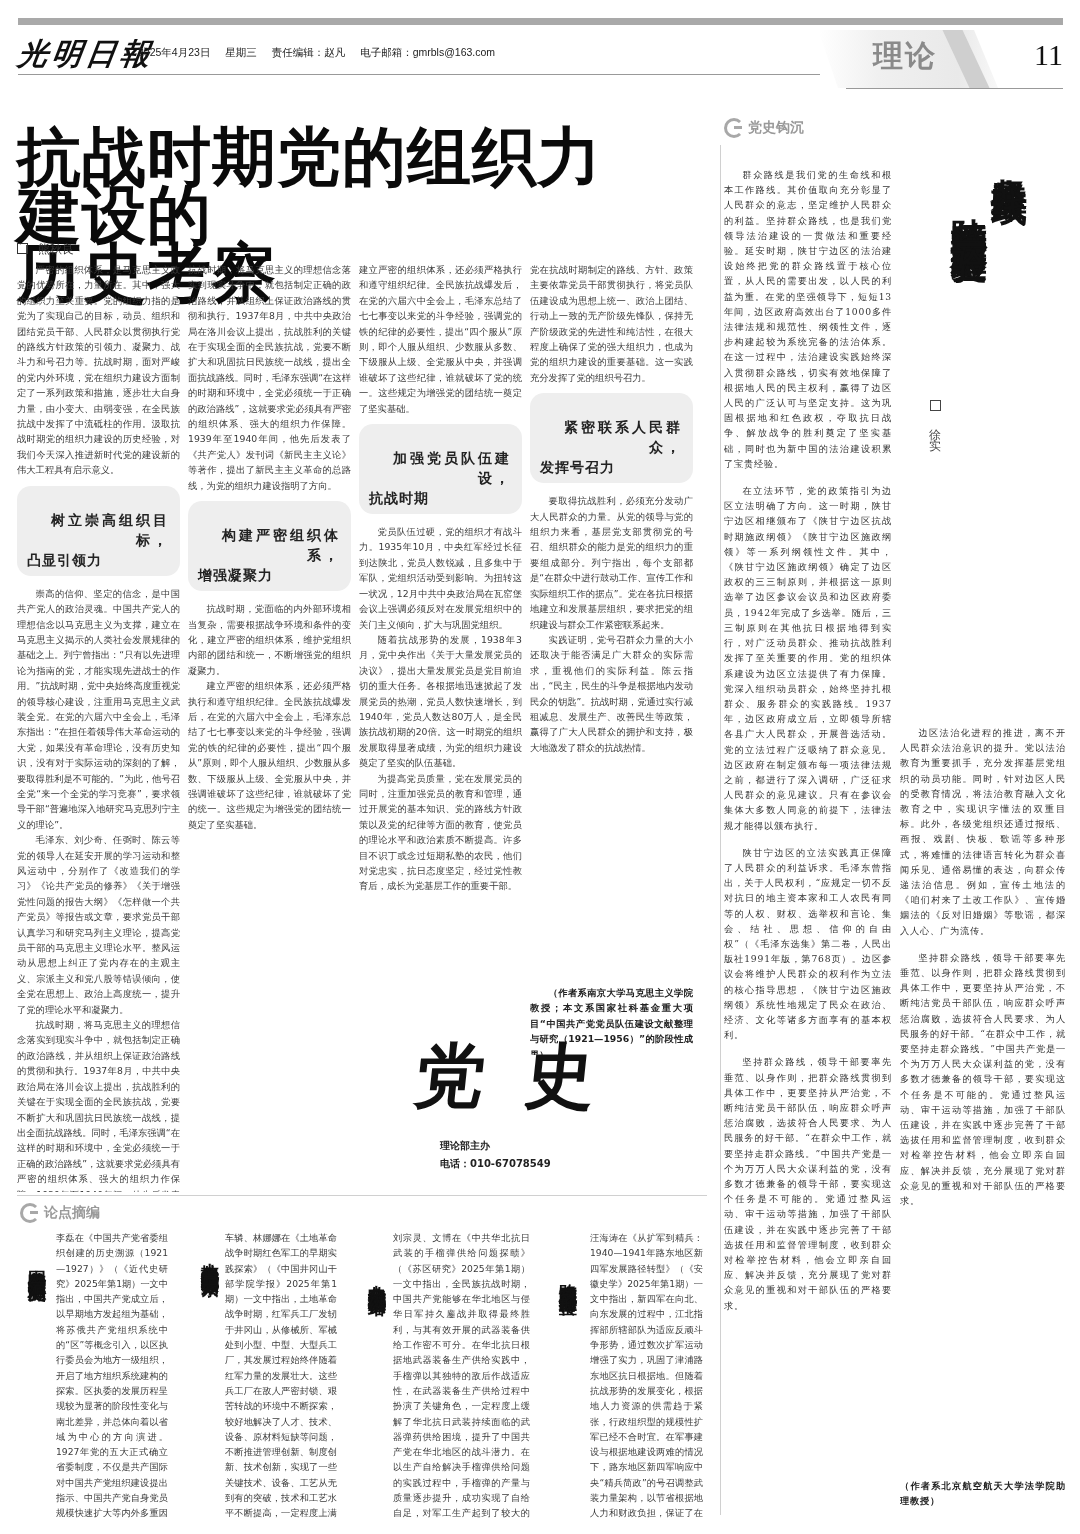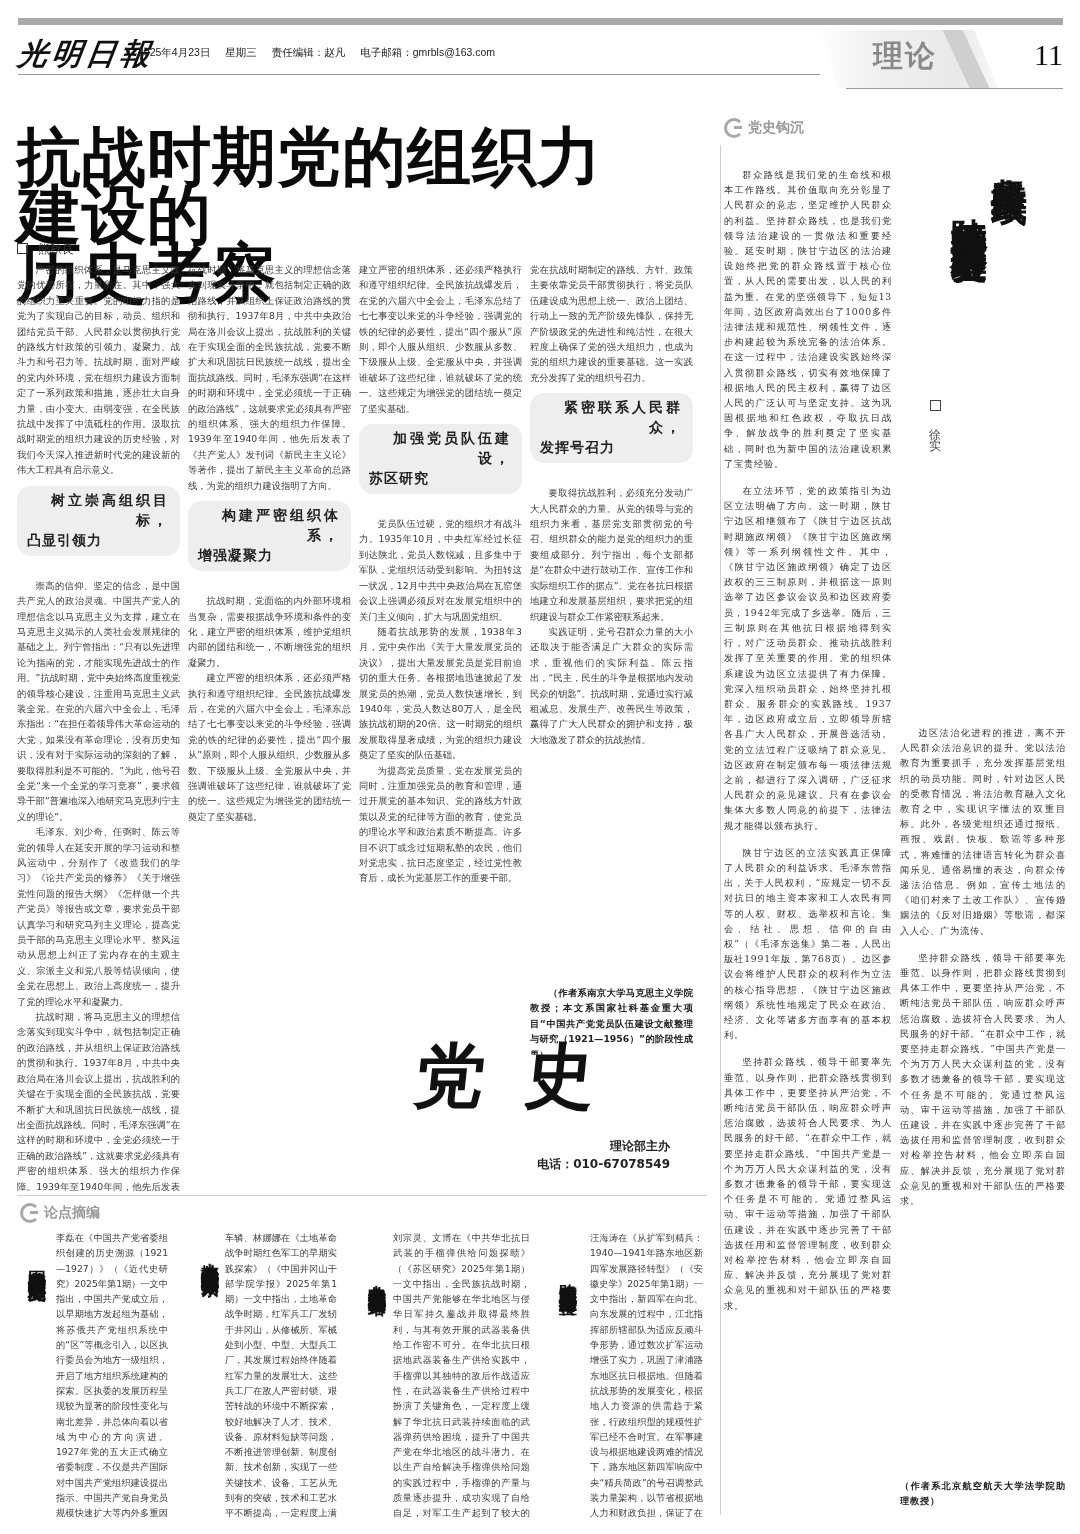--- a/index.html
+++ b/index.html
@@ -21,29 +21,29 @@
   .page-num { position: absolute; right: 0; top: 8px; font-family: Liberation Serif, serif; font-size: 30px; color: #111; }
   .mast-bottom { position: absolute; left: 828px; top: 58px; width: 217px; height: 1px; background: #999; }
 
   
   .main-title { position: absolute; left: 17px; top: 128px; width: 600px; font-family: Liberation Sans, sans-serif; font-weight: bold; font-size: 64px; line-height: 58px; color: #0a0a0a; letter-spacing: 1px; }
   .byline { position: absolute; left: 17px; top: 241px; font-size: 12px; color: #333; }
   .byline .box { display: inline-block; width: 11px; height: 11px; border: 1.3px solid #333; margin-right: 10px; vertical-align: -1px; }
 
   .col { position: absolute; font-family: "DejaVu Sans", sans-serif; font-size: 9.3px; line-height: 15.4px; color: #3a3a3a; text-align: justify; overflow: hidden; }
   .col p { text-indent: 2em; margin: 0; }
-  .sub-head { background: #eeeeee; border-radius: 14px; margin: 8px 0 22px; padding: 4px 10px 6px; font-family: "DejaVu Sans", sans-serif; font-weight: bold; font-size: 14px; line-height: 20px; color: #222; }
+  .sub-head { background: #eeeeee; border-radius: 14px; margin: 8px 0 10px; padding: 24px 10px 6px; font-family: "DejaVu Sans", sans-serif; font-weight: bold; font-size: 14px; line-height: 20px; color: #222; }
   .sub-head .l1 { text-align: right; letter-spacing: 3px; }
   .sub-head .l2 { text-align: left; letter-spacing: 1px; }
 
   .note-bold { font-weight: bold; color: #222; font-size: 9.3px; line-height: 15.4px; text-indent: 2em; }
 
   
   .calli { position: absolute; left: 415px; top: 1030px; font-family: "DejaVu Serif", serif; font-size: 70px; font-weight: bold; color: #111; letter-spacing: 40px; transform: skewX(-6deg); }
-  .calli-sub { position: absolute; left: 440px; top: 1137px; width: 230px; text-align: right; font-family: "DejaVu Sans", sans-serif; font-weight: bold; font-size: 12px; line-height: 18px; color: #222; }
+  .calli-sub { position: absolute; left: 440px; top: 1137px; width: 230px; text-align: left; font-family: "DejaVu Sans", sans-serif; font-weight: bold; font-size: 10px; line-height: 18px; color: #222; }
 
   
   .sec-label { position: absolute; font-family: "DejaVu Sans", sans-serif; font-weight: bold; font-size: 14px; color: #999; display: flex; align-items: center; }
   .sec-label .g { width: 20px; height: 20px; border: 3.5px solid #a8a8a8; border-right-color: transparent; border-radius: 50%; margin-right: 4px; position: relative; }
   .sec-label .g::after { content: ""; position: absolute; left: 7px; top: 5px; width: 8px; height: 3px; background: #a8a8a8; }
 
   .vtitle { position: absolute; writing-mode: vertical-rl; font-family: "DejaVu Serif", serif; font-weight: bold; color: #111; letter-spacing: 2px; }
   .vauthor { position: absolute; writing-mode: vertical-rl; font-size: 12px; color: #444; letter-spacing: 10px; }
   .vauthor .box { display: inline-block; width: 11px; height: 11px; border: 1.3px solid #444; margin-bottom: 8px; }
 
@@ -104,21 +104,21 @@
     <div class="l2">增强凝聚力</div>
   </div>
   <p>抗战时期，党面临的内外部环境相当复杂，需要根据战争环境和条件的变化，建立严密的组织体系，维护党组织内部的团结和统一，不断增强党的组织凝聚力。</p>
   <p>建立严密的组织体系，还必须严格执行和遵守组织纪律。全民族抗战爆发后，在党的六届六中全会上，毛泽东总结了七七事变以来党的斗争经验，强调党的铁的纪律的必要性，提出“四个服从”原则，即个人服从组织、少数服从多数、下级服从上级、全党服从中央，并强调谁破坏了这些纪律，谁就破坏了党的统一。这些规定为增强党的团结统一奠定了坚实基础。</p>
 </div>
 
 <div class="col" style="left:359px; top:262px; width:163px; height:760px;">
   <p style="text-indent:0">建立严密的组织体系，还必须严格执行和遵守组织纪律。全民族抗战爆发后，在党的六届六中全会上，毛泽东总结了七七事变以来党的斗争经验，强调党的铁的纪律的必要性，提出“四个服从”原则，即个人服从组织、少数服从多数、下级服从上级、全党服从中央，并强调谁破坏了这些纪律，谁就破坏了党的统一。这些规定为增强党的团结统一奠定了坚实基础。</p>
   <div class="sub-head">
     <div class="l1">加强党员队伍建设，</div>
-    <div class="l2">苏区研究</div>
+    <div class="l2">抗战时期</div>
   </div>
   <p>党员队伍过硬，党的组织才有战斗力。1935年10月，中央红军经过长征到达陕北，党员人数锐减，且多集中于军队，党组织活动受到影响。为扭转这一状况，12月中共中央政治局在瓦窑堡会议上强调必须反对在发展党组织中的关门主义倾向，扩大与巩固党组织。</p>
   <p>随着抗战形势的发展，1938年3月，党中央作出《关于大量发展党员的决议》，提出大量发展党员是党目前迫切的重大任务。各根据地迅速掀起了发展党员的热潮，党员人数快速增长，到1940年，党员人数达80万人，是全民族抗战初期的20倍。这一时期党的组织发展取得显著成绩，为党的组织力建设奠定了坚实的队伍基础。</p>
   <p>为提高党员质量，党在发展党员的同时，注重加强党员的教育和管理，通过开展党的基本知识、党的路线方针政策以及党的纪律等方面的教育，使党员的理论水平和政治素质不断提高。许多目不识丁或念过短期私塾的农民，他们对党忠实，抗日态度坚定，经过党性教育后，成长为党基层工作的重要干部。</p>
 </div>
 
 <div class="col" style="left:530px; top:262px; width:163px; height:760px;">
   <p style="text-indent:0">党在抗战时期制定的路线、方针、政策主要依靠党员干部贯彻执行，将党员队伍建设成为思想上统一、政治上团结、行动上一致的无产阶级先锋队，保持无产阶级政党的先进性和纯洁性，在很大程度上确保了党的强大组织力，也成为党的组织力建设的重要基础。这一实践充分发挥了党的组织号召力。</p>
   <div class="sub-head">
     <div class="l1">紧密联系人民群众，</div>

